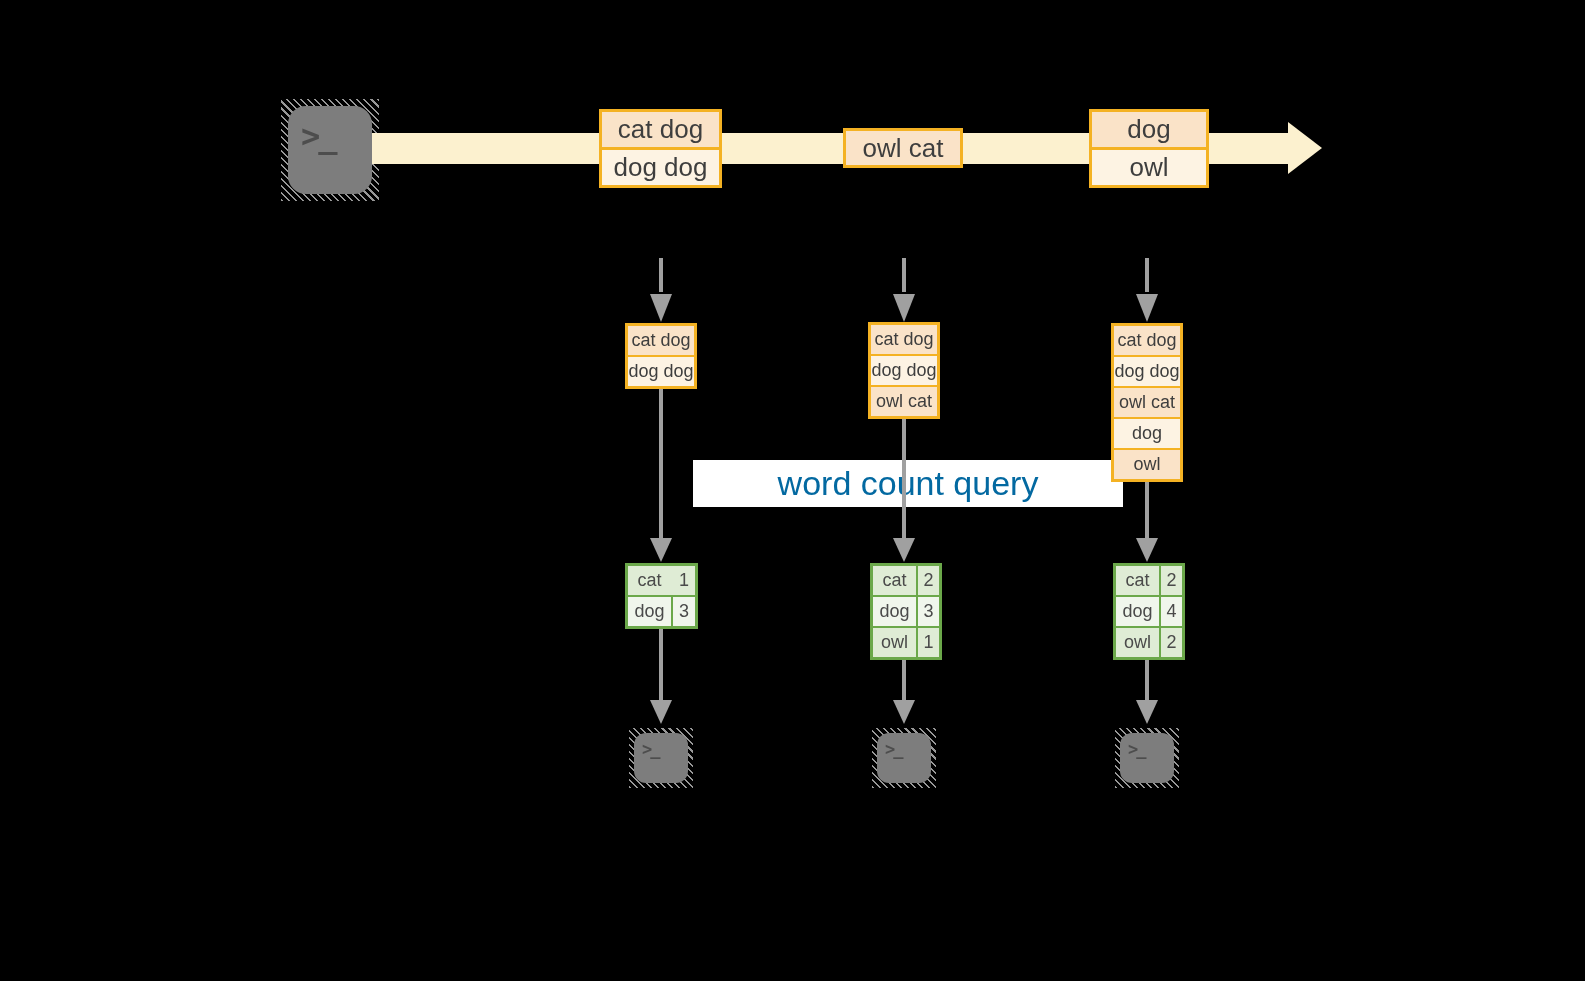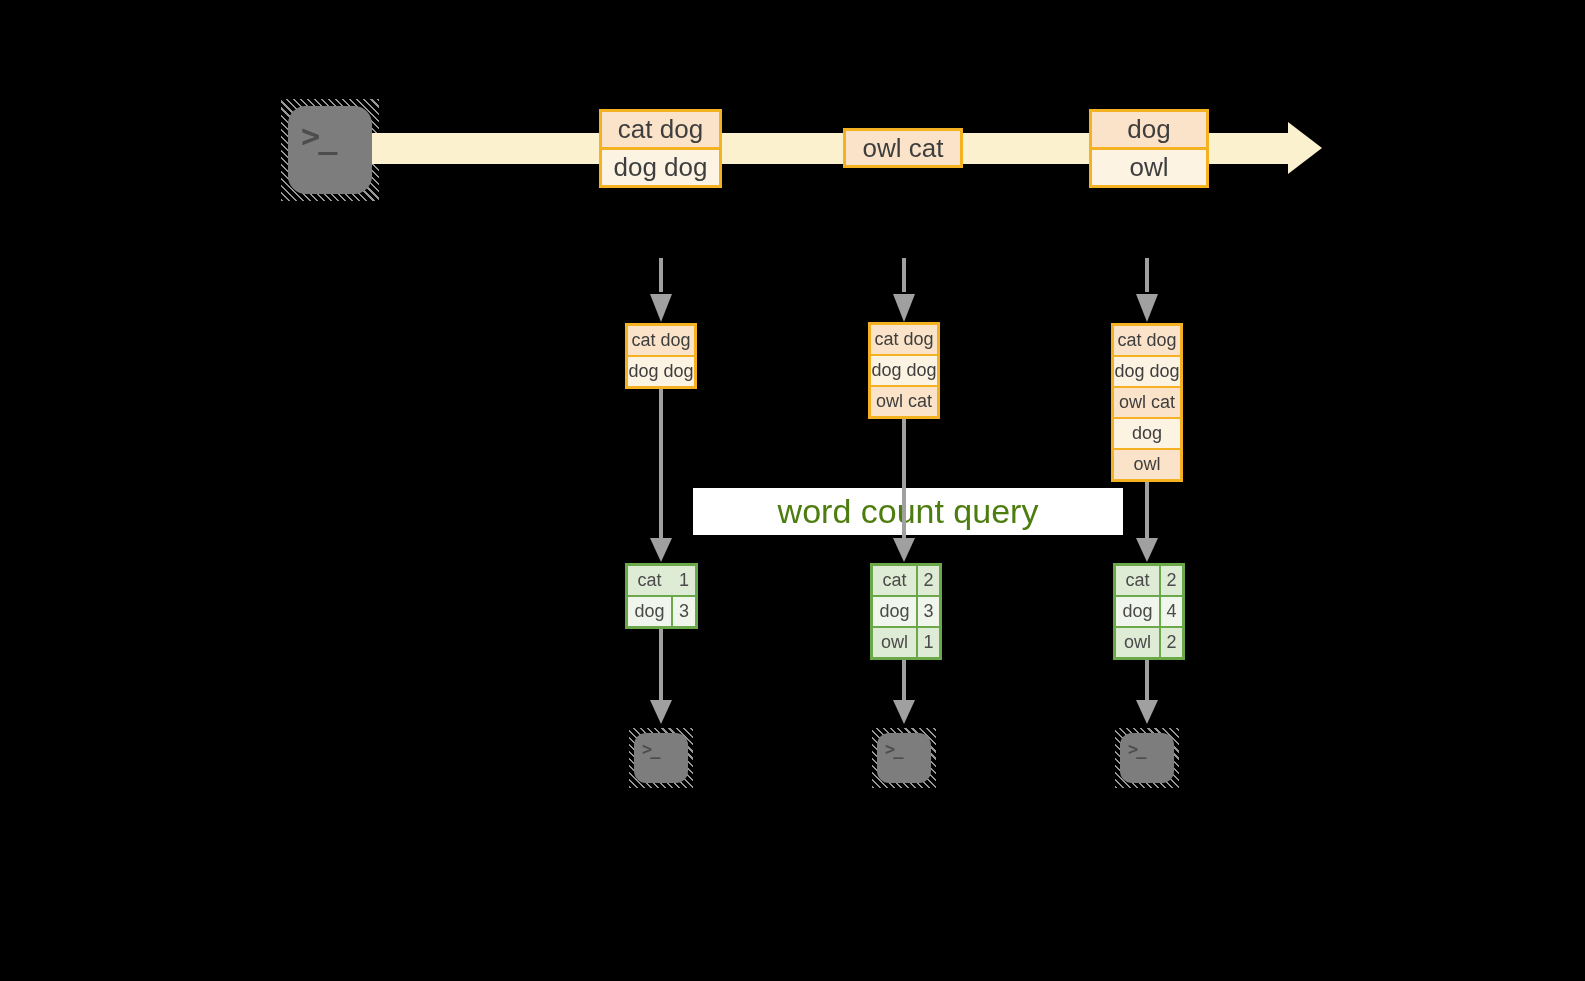--- a/index.html
+++ b/index.html
@@ -35,22 +35,22 @@
   .rec-sm .rec-row{height:29px;font-size:18px;}
   .rec-sm .rec-row + .rec-row{margin-top:2px;}
   .fill-a{background:#fae3c8;}
   .fill-b{background:#fdf3e3;}
   
   .gline{position:absolute;width:4px;background:#a0a0a0;}
   .ah-lg{position:absolute;width:0;height:0;border-left:11px solid transparent;border-right:11px solid transparent;border-top:28px solid #a0a0a0;}
   .ah-sm{position:absolute;width:0;height:0;border-left:11px solid transparent;border-right:11px solid transparent;border-top:24px solid #a0a0a0;}
   
   .banner{
-    position:absolute;background:#ffffff;color:#4d7c0f;font-size:34px;
-    display:flex;align-items:center;justify-content:center;z-index:1;margin-top:28px;
+    position:absolute;background:#ffffff;color:#0369a1;font-size:34px;
+    display:flex;align-items:center;justify-content:center;z-index:1;
   }
   .z2{z-index:2;}
   .z3{z-index:3;}
   
   .wc{position:absolute;border:3px solid #6ba84a;box-sizing:border-box;background:#6ba84a;}
   .wc-row{display:flex;height:29px;}
   .wc-row + .wc-row{margin-top:2px;}
   .wc-word{width:43px;display:flex;align-items:center;justify-content:center;font-size:18px;color:#4a4a4a;}
   .wc-num{flex:1;margin-left:2px;display:flex;align-items:center;justify-content:center;font-size:18px;color:#4a4a4a;}
 </style>

